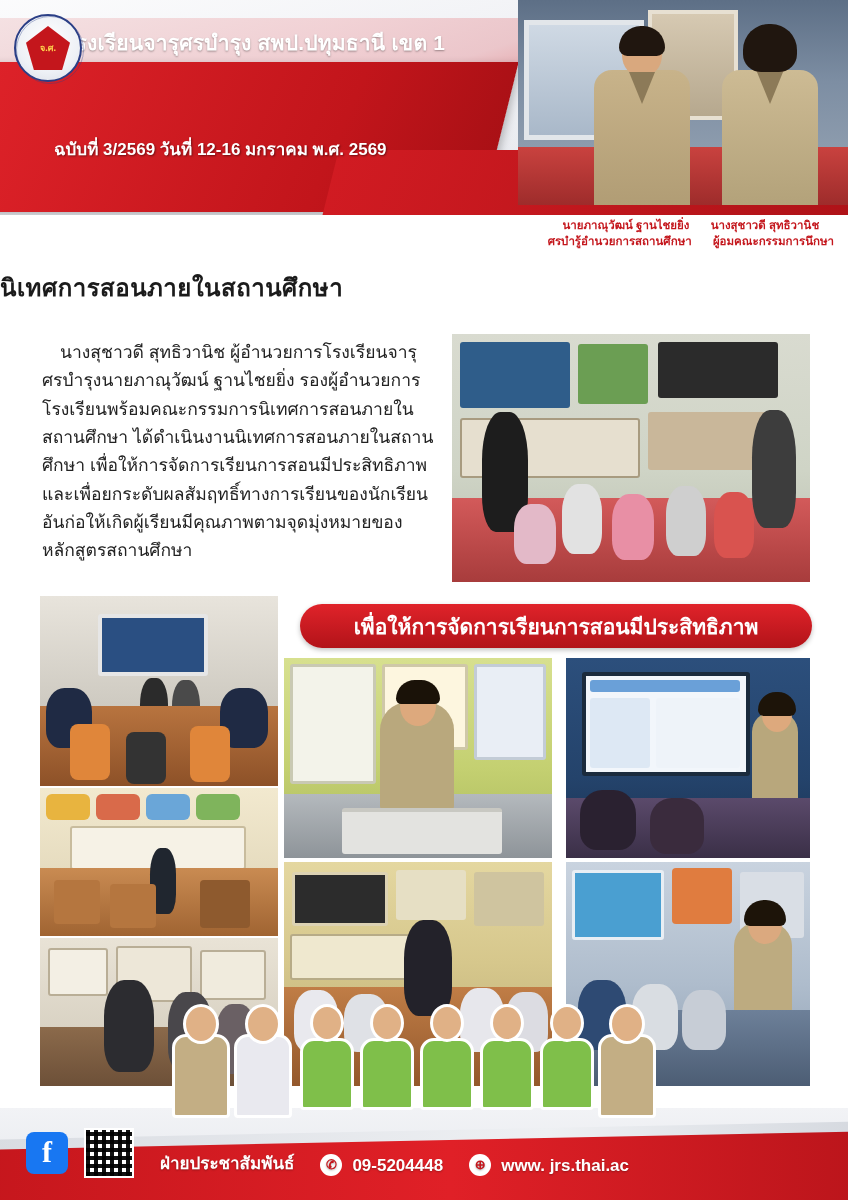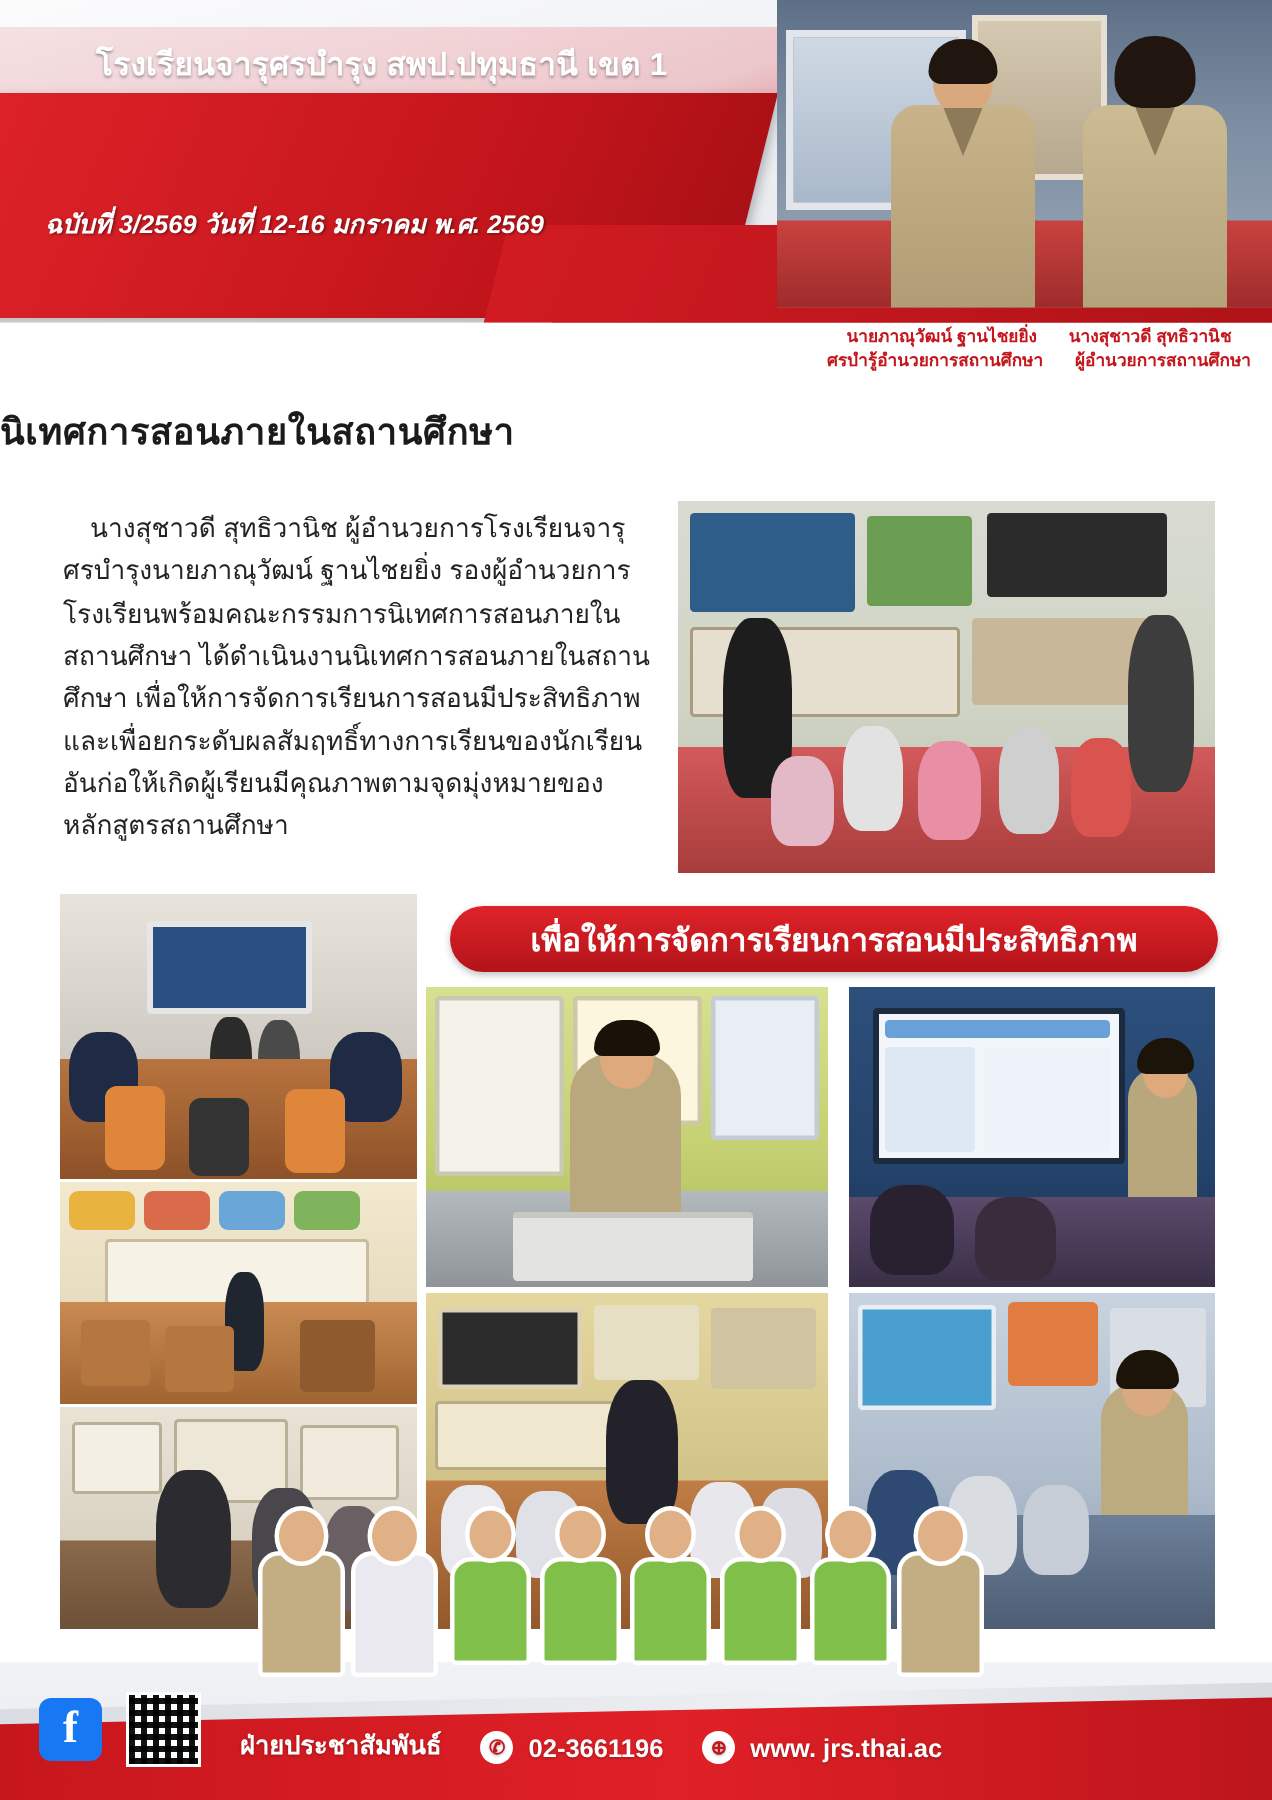--- a/index.html
+++ b/index.html
@@ -61,25 +61,24 @@
   }
 
   .headline-big {
     position: absolute; left: 96px; top: 78px;
     font-size: 42px; font-weight: bold; color: #ffffff;
     text-shadow: 2px 2px 0 #9c1015, 3px 3px 5px rgba(0,0,0,.35);
     letter-spacing: 1px;
     z-index: 6;
   }
   .headline-sub {
-    position: absolute; left: 30px; top: 135px;
+    position: absolute; left: 54px; top: 135px;
     font-size: 17px; color: #ffffff; font-weight: bold;
     text-shadow: 1px 1px 2px rgba(0,0,0,.45);
     z-index: 6;
-    font-style: italic;
   }
   .header-diag-white {
     position: absolute; left: -120px; top: -40px;
     width: 700px; height: 300px;
     background: linear-gradient(160deg, rgba(255,255,255,.92) 0%, rgba(240,241,245,.8) 55%, rgba(225,228,235,.0) 100%);
     transform: skewX(-16deg);
     z-index: 1;
   }
   .header-red-sweep {
     position: absolute; left: -60px; top: 62px;
@@ -306,32 +305,36 @@
     </div>
 
     <div class="header-red-sweep"></div>
     <div class="header-red-sweep2"></div>
     <div class="header-red-band"></div>
 
     <div class="header-red-band-text">โรงเรียนจารุศรบำรุง สพป.ปทุมธานี เขต 1</div>
 
     <div class="headline-sub">ฉบับที่ 3/2569 วันที่ 12-16 มกราคม พ.ศ. 2569</div>
 
+    <div class="logo">
+      <div class="logo-ring-text"></div>
+      <div class="logo-inner">จ.ศ.</div>
+    </div>
 
     <div class="header-bottom-red"></div>
   </div>
 
   <div class="caption-names">
     <div class="row1">
       <span class="cap-cell">นายภาณุวัฒน์ ฐานไชยยิ่ง</span>
       <span class="cap-cell">นางสุชาวดี สุทธิวานิช</span>
     </div>
     <div class="row2">
       <span class="cap-cell">ศรบำรู้อำนวยการสถานศึกษา</span>
-      <span class="cap-cell">ผู้อำนวยการสถานศึกษา</span>
+      <span class="cap-cell">ผู้อมคณะกรรมการนึกษา</span>
     </div>
   </div>
 
   <div class="main-title">นิเทศการสอนภายในสถานศึกษา</div>
 
   <div class="body-text">
     <p>นางสุชาวดี สุทธิวานิช ผู้อำนวยการโรงเรียนจารุศรบำรุงนายภาณุวัฒน์ ฐานไชยยิ่ง รองผู้อำนวยการโรงเรียนพร้อมคณะกรรมการนิเทศการสอนภายในสถานศึกษา ได้ดำเนินงานนิเทศการสอนภายในสถานศึกษา เพื่อให้การจัดการเรียนการสอนมีประสิทธิภาพ และเพื่อยกระดับผลสัมฤทธิ์ทางการเรียนของนักเรียน อันก่อให้เกิดผู้เรียนมีคุณภาพตามจุดมุ่งหมายของหลักสูตรสถานศึกษา</p>
   </div>
 
   <div class="photo ph-classroom-main">
@@ -500,20 +503,20 @@
     <div class="footer-grey"></div>
     <div class="footer-red"></div>
 
     <div class="fb-icon">f</div>
     <div class="qr"></div>
 
     <div class="footer-text">
       <span>ฝ่ายประชาสัมพันธ์</span>
       <span class="footer-sep"></span>
       <span class="circle-ico">✆</span>
-      <span>02-3661196</span>
+      <span>09-5204448</span>
       <span class="footer-sep"></span>
       <span class="circle-ico">⊕</span>
       <span>www. jrs.thai.ac</span>
     </div>
   </div>
 
 </div>
 
 </body></html>

